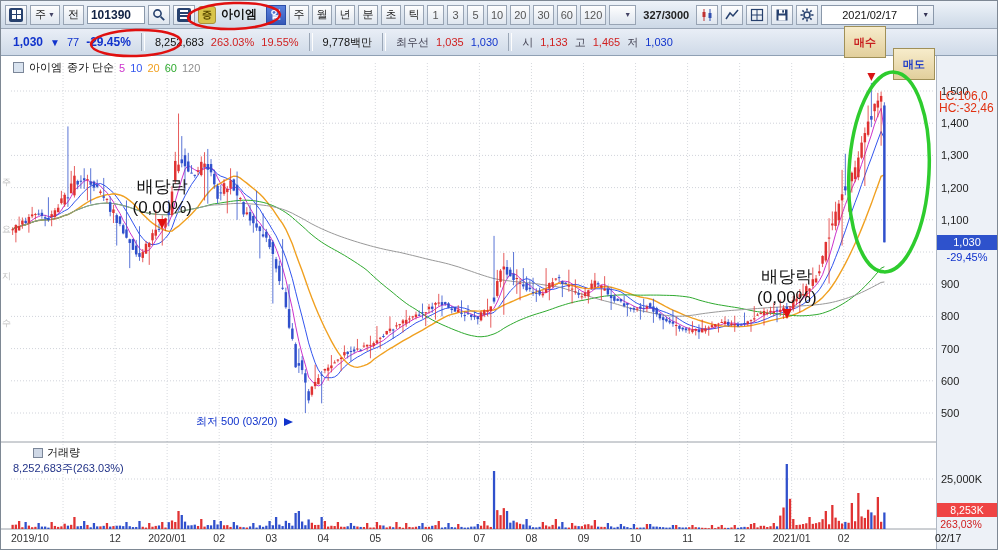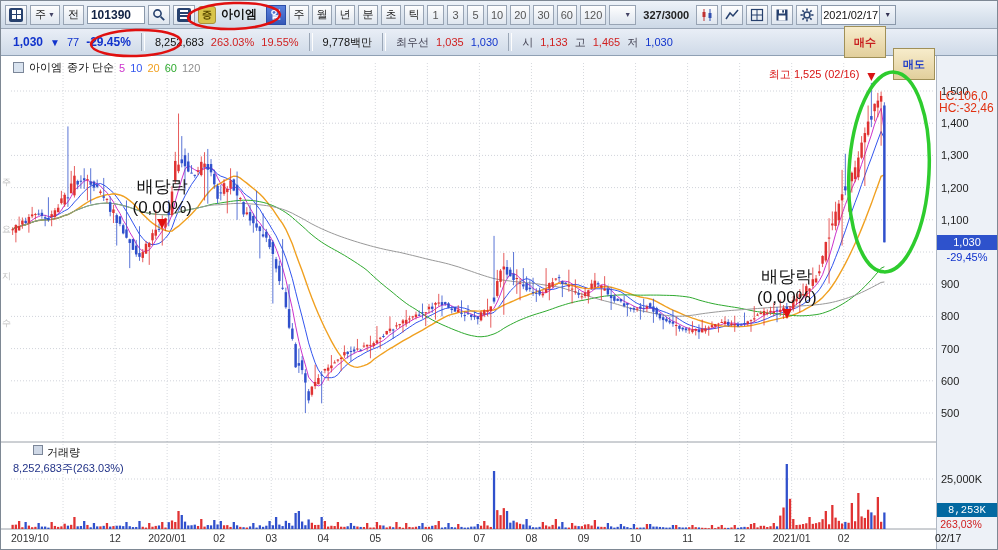--- a/index.html
+++ b/index.html
@@ -18,21 +18,21 @@
   .seg{width:20px;justify-content:center;padding:0;}
   .seg.active{background:linear-gradient(#5b82dd,#3558b8);color:#fff;border-color:#2c4fa8;font-weight:bold;}
   .min-btn{min-width:17px;justify-content:center;padding:0 3px;color:#555;}
   input.code{width:58px;height:18px;border:1px solid #8a98aa;font:bold 12px "Liberation Sans",sans-serif;
              color:#112244;padding:0 3px;box-sizing:border-box;}
   .badge-margin{width:16px;height:16px;border-radius:3px;background:#d8c44a;border:1px solid #a8923a;color:#5a4a00;
                 font-weight:bold;font-size:10px;display:inline-flex;align-items:center;justify-content:center;}
   .stock-name{font-size:12px;font-weight:bold;color:#111;margin:0 6px 0 2px;}
   .counter{color:#222;margin:0 4px;font-weight:bold;}
   .date-field{height:20px;border:1px solid #8a98aa;background:#fff;display:inline-flex;align-items:center;box-sizing:border-box;}
-  .date-field .dval{padding:0 1px;font-size:11px;color:#111;}
+  .date-field .dval{padding:0 20px;font-size:11px;color:#111;}
   .date-field .dbtn{width:15px;height:100%;border-left:1px solid #8a98aa;background:linear-gradient(#f4f7fb,#d8e1ec);
                     display:inline-flex;align-items:center;justify-content:center;font-size:7px;color:#335;}
   
   .infobar{position:relative;z-index:30;height:27px;display:flex;align-items:center;gap:7px;padding:0 62px 0 12px;
            background:linear-gradient(#e9eef6,#cfdae8);border-bottom:1px solid #8fa0b4;box-sizing:border-box;}
   .blue{color:#1133cc;}.red{color:#d02020;}.dark{color:#111;}.lbl{color:#445;}
   .bold{font-weight:bold;}.fs12{font-size:12px;}
   .vsep{width:2px;height:18px;border-left:1px solid #9aa6b6;border-right:1px solid #fdfdfd;margin:0 3px;}
   .spacer{flex:1;}
   .trade-btn{width:42px;height:32px;border:1px solid #a09058;background:linear-gradient(#f7eccb,#e2cf9c);
@@ -50,25 +50,25 @@
   .lchc{position:absolute;left:938px;top:57px;z-index:20;font-size:12px;color:#e03010;line-height:12px;margin-top:32px;}
   .ann-exdiv{position:absolute;width:110px;text-align:center;z-index:20;font-size:17px;color:#111;}
   .tri-down{width:0;height:0;border:5px solid transparent;border-top:10px solid #e01010;margin:1px auto 0;}
   .ann-high{position:absolute;width:150px;text-align:right;z-index:20;font-size:11px;color:#d81414;}
   .ann-low{position:absolute;width:160px;text-align:right;z-index:20;font-size:11px;color:#1133cc;}
   .tri-right{display:inline-block;width:0;height:0;border-top:4px solid transparent;border-bottom:4px solid transparent;
              border-left:9px solid #1133cc;margin-left:4px;vertical-align:middle;}
   .price-badge{position:absolute;left:936px;top:234px;width:60px;height:15px;background:#2e52cc;color:#fff;
                font-size:11px;line-height:15px;text-align:center;z-index:20;}
   .price-pct{position:absolute;left:936px;top:250px;width:60px;text-align:center;color:#1133cc;font-size:11px;z-index:20;}
-  .vol-badge{position:absolute;left:936px;top:502px;width:60px;height:14px;background:#0369a1;color:#fff;
-             font-size:10.5px;line-height:14px;text-align:center;z-index:20;font-family:Liberation Mono, monospace;}
+  .vol-badge{position:absolute;left:936px;top:502px;width:60px;height:14px;background:#ef4444;color:#fff;
+             font-size:10.5px;line-height:14px;text-align:center;z-index:20;}
   .vol-pct{position:absolute;left:936px;top:517px;width:48px;text-align:center;color:#d02020;font-size:10.5px;z-index:20;}
   .vol-legend{position:absolute;left:12px;top:444px;z-index:20;}
-  .vol-legend .l1{display:flex;gap:4px;color:#111;font-size:11px;padding-left:20px;}
+  .vol-legend .l1{display:flex;align-items:center;gap:4px;color:#111;font-size:11px;padding-left:20px;}
   .vol-legend .sq{width:8px;height:8px;border:1px solid #7b8698;background:#cfd8e6;display:inline-block;}
   .vol-legend .l2{color:#223388;font-size:11px;margin-top:1px;}
   .side-strip{position:absolute;left:1px;top:175px;z-index:6;width:8px;}
   .side-strip span{display:block;color:#bdbdbd;font-size:9px;margin-bottom:34px;}
 </style>
 </head>
 <body>
 
 <div class="window">
 
@@ -1097,21 +1097,24 @@
   </div>
 
   <div class="ann-exdiv" id="ann-div1" style="left: 106.255px; top: 174.14px;">
     <span>배당락(0,00%)</span>
     <div class="tri-down"></div>
   </div>
   <div class="ann-exdiv" id="ann-div2" style="left: 730.79px; top: 263.656px;">
     <span>배당락(0,00%)</span>
     <div class="tri-down"></div>
   </div>
-  <div class="ann-high" id="ann-high" style="left: 708.362px; top: 65.95px;">최고 1,525 (02/16)</div>
+  <div class="ann-low" id="ann-low" style="left: 132.377px; top: 413px;">
+    <span>최저 500 (03/20)</span>
+    <i class="tri-right"></i>
+  </div>
 
   <div class="price-badge">1,030</div>
   <div class="price-pct">-29,45%</div>
 
   <div class="vol-legend">
     <div class="l1">
       <span class="sq"></span>
       <span>거래량</span>
     </div>
     <div class="l2">8,252,683주(263.03%)</div>

